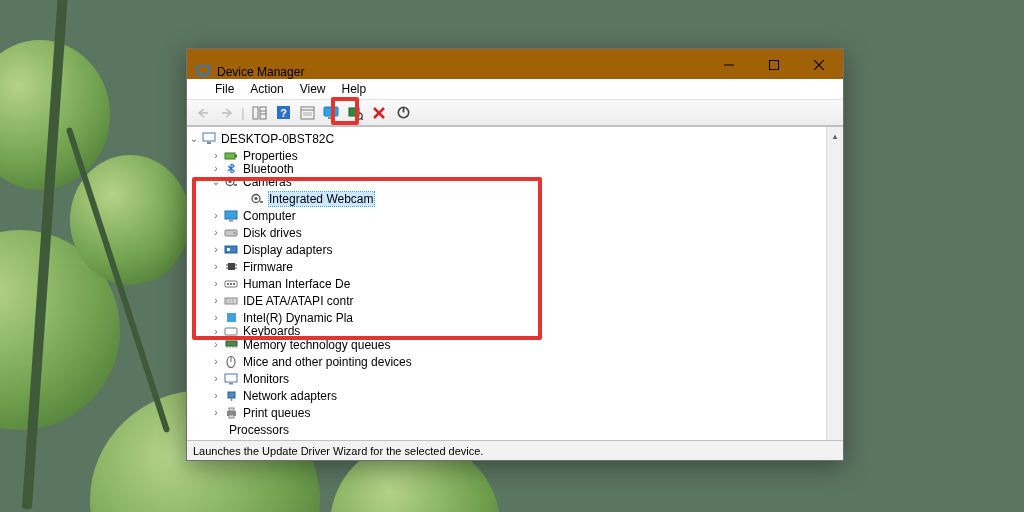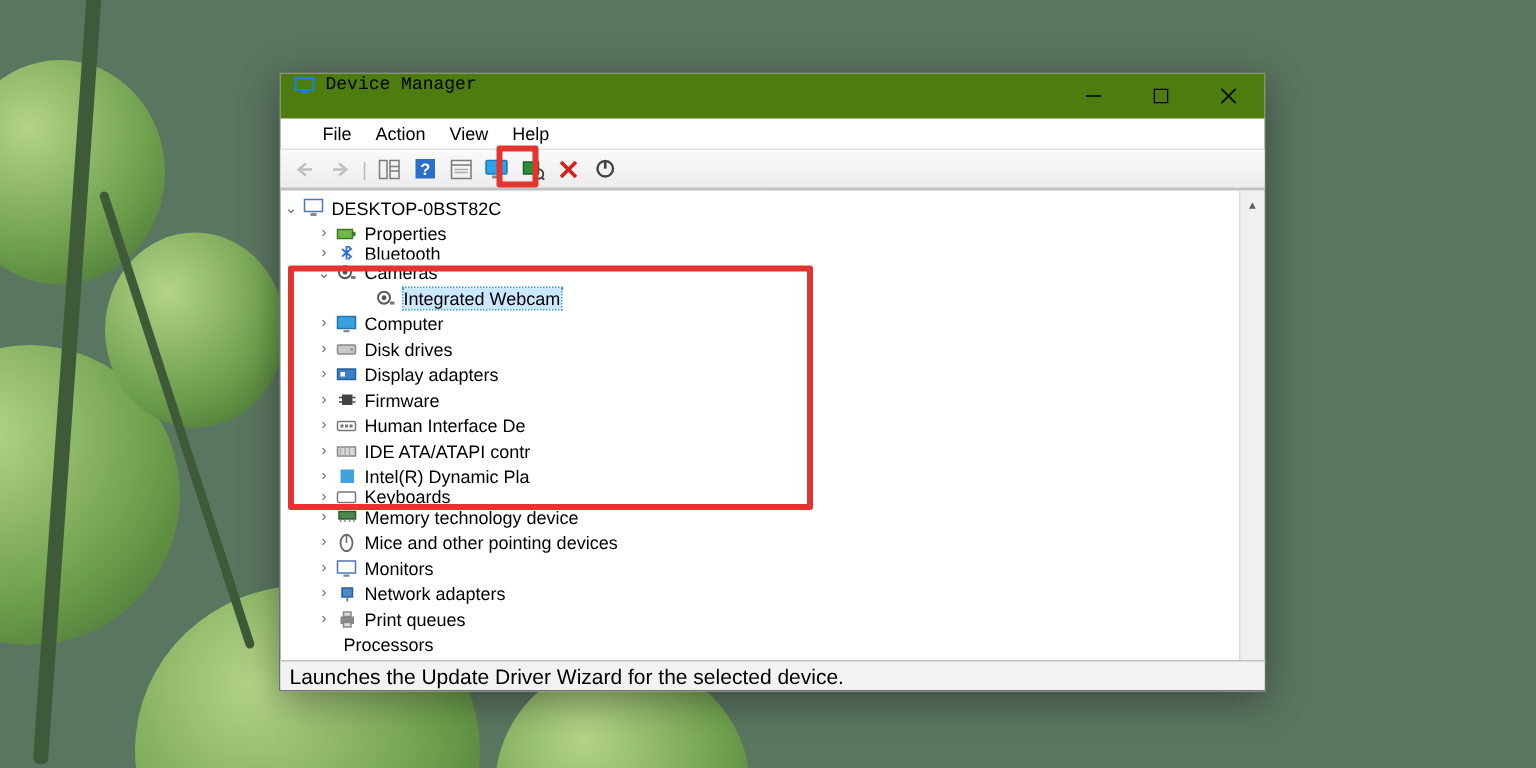--- a/index.html
+++ b/index.html
@@ -32,25 +32,24 @@
     width: 658px;
     height: 413px;
     background: #fff;
     border: 1px solid #707070;
     box-shadow: 0 6px 24px rgba(0,0,0,0.35);
     display: flex;
     flex-direction: column;
   }
   .titlebar {
     display: flex;
-    align-items: flex-start;
+    align-items: flex-end;
     height: 30px;
     padding: 0 2px 0 8px;
-    background: #4d7c0f;
-    font-family: Liberation Mono, monospace;
+    background: #a16207;
   }
   .titlebar .tb-icon {
     width: 16px; height: 16px; margin-right: 6px;
     display: inline-flex; align-items: center; justify-content: center;
   }
   .titlebar .title { flex: 0 0 auto; }
   .titlebar .spacer { flex: 1; }
   .winbtn {
     width: 45px; height: 29px;
     display: inline-flex; align-items: center; justify-content: center;
@@ -151,21 +150,21 @@
     font-size: 12px;
     width: 186px;
   }
   .ctx .item { padding: 4px 14px; }
   .ctx .item.bold { font-weight: 600; }
   .ctx hr { border: none; border-top: 1px solid #c8c8c8; margin: 2px 1px; }
   .statusbar {
     height: 20px;
     border-top: 1px solid #c0c0c0;
     padding: 2px 6px;
-    font-size: 14px;
+    font-size: 11px;
     background: #f2f2f2;
     display: flex; align-items: center;
   }
   svg { display: block; }
 </style>
 </head>
 <body>
 
 <div class="bg-leaf" style="left:-30px; top:40px; width:140px; height:150px;"></div>
 <div class="bg-leaf" style="left:-80px; top:230px; width:200px; height:200px;"></div>
@@ -436,21 +435,21 @@
         <span class="chev closed"></span>
         <span class="nicon">
             <svg width="13" height="11">
               <rect x="1" y="2" width="11" height="5" fill="#4a8a4a" stroke="#2c5a2c"></rect>
               <line x1="2" y1="7" x2="2" y2="9" stroke="#888"></line>
               <line x1="5" y1="7" x2="5" y2="9" stroke="#888"></line>
               <line x1="8" y1="7" x2="8" y2="9" stroke="#888"></line>
               <line x1="11" y1="7" x2="11" y2="9" stroke="#888"></line>
             </svg>
           </span>
-        <span class="label">Memory technology device</span>
+        <span class="label">Memory technology queues</span>
       </div>
 
       <div class="node l2">
         <span class="chev closed"></span>
         <span class="nicon">
             <svg width="10" height="13">
               <ellipse cx="5" cy="7" rx="4" ry="5.5" fill="none" stroke="#666" stroke-width="1.2"></ellipse>
               <line x1="5" y1="2" x2="5" y2="7" stroke="#666"></line>
             </svg>
           </span>

